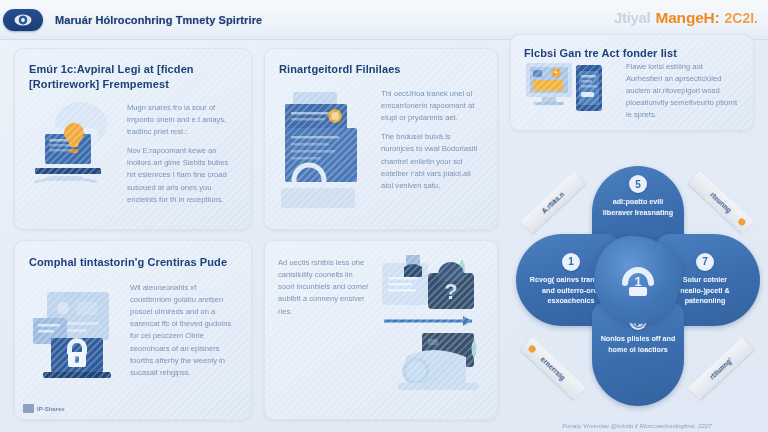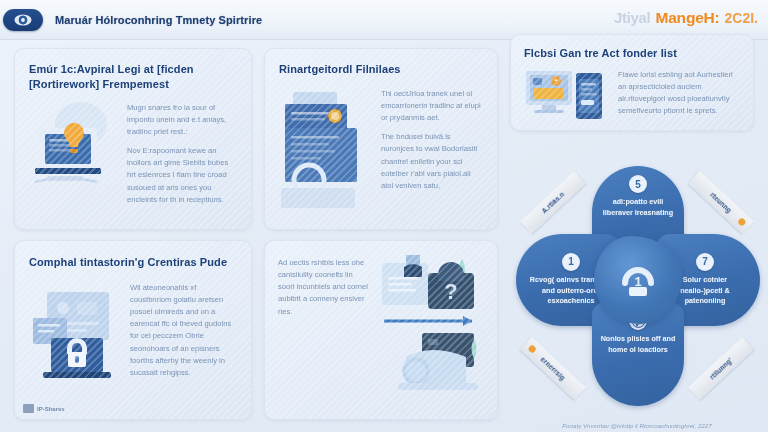--- a/index.html
+++ b/index.html
@@ -94,21 +94,21 @@
   #card-framework .card-body { width: 124px; }
 
   
   #card-financials { left: 264px; top: 48px; width: 234px; height: 182px; padding: 13px 14px; }
   #card-financials .split { display: flex; margin-top: 11px; gap: 8px; }
   #card-financials .art { width: 94px; flex: none; position: relative; }
   #card-financials .card-body { width: 112px; }
 
   
   #card-guidance { left: 510px; top: 34px; width: 244px; height: 97px; padding: 11px 13px; }
-  #card-guidance .split { display: flex; margin-top: 8px; gap: 12px; }
+  #card-guidance .split { display: flex; gap: 20px; }
   #card-guidance .art { width: 82px; flex: none; position: relative; }
   #card-guidance .card-body { width: 128px; }
 
   
   #card-monitoring { left: 14px; top: 240px; width: 238px; height: 180px; padding: 14px 14px; }
   #card-monitoring .split { display: flex; margin-top: 12px; gap: 7px; }
   #card-monitoring .art { width: 94px; flex: none; position: relative; }
   #card-monitoring .card-body { width: 122px; }
 
   
@@ -277,21 +277,21 @@
           <rect x="12" y="48" width="48" height="2.6" rx="1" fill="rgba(255,255,255,.45)"></rect>
           <rect x="12" y="55" width="38" height="2.6" rx="1" fill="rgba(255,255,255,.3)"></rect>
           <rect x="12" y="62" width="44" height="2.6" rx="1" fill="rgba(255,255,255,.3)"></rect>
           <rect x="12" y="69" width="30" height="2.6" rx="1" fill="rgba(255,255,255,.3)"></rect>
           <circle cx="30" cy="92" r="15" fill="none" stroke="#dce9f8" stroke-width="5"></circle>
           <line x1="41" y1="103" x2="52" y2="114" stroke="#dce9f8" stroke-width="5" stroke-linecap="round"></line>
           <rect x="2" y="100" width="74" height="20" rx="2" fill="#cfdef1"></rect>
         </svg>
       </div>
       <div class="card-body">
-        <p>Thi oectJrloa tranek unel ol emcarrlonerin tradlinc at elupl or prydanmis aet.</p>
+        <p>Thi oectJrloa tranek unel ol emcarrlonerin rapoomant at elupl or prydanmis aet.</p>
         <p>The bndusel bulvâ.is nuronjces to vwal Bodorlasiti chantrel enlletin your scl eotelber r'abl vars piaiol.ali atol venlven satu,</p>
       </div>
     </div>
   </div>
 
   <div class="card" id="card-guidance">
     <div class="card-title">Flcbsi Gan tre Act fonder Iist</div>
     <div class="split">
       <div class="art">
         <svg width="82" height="58" viewBox="0 0 82 58">

